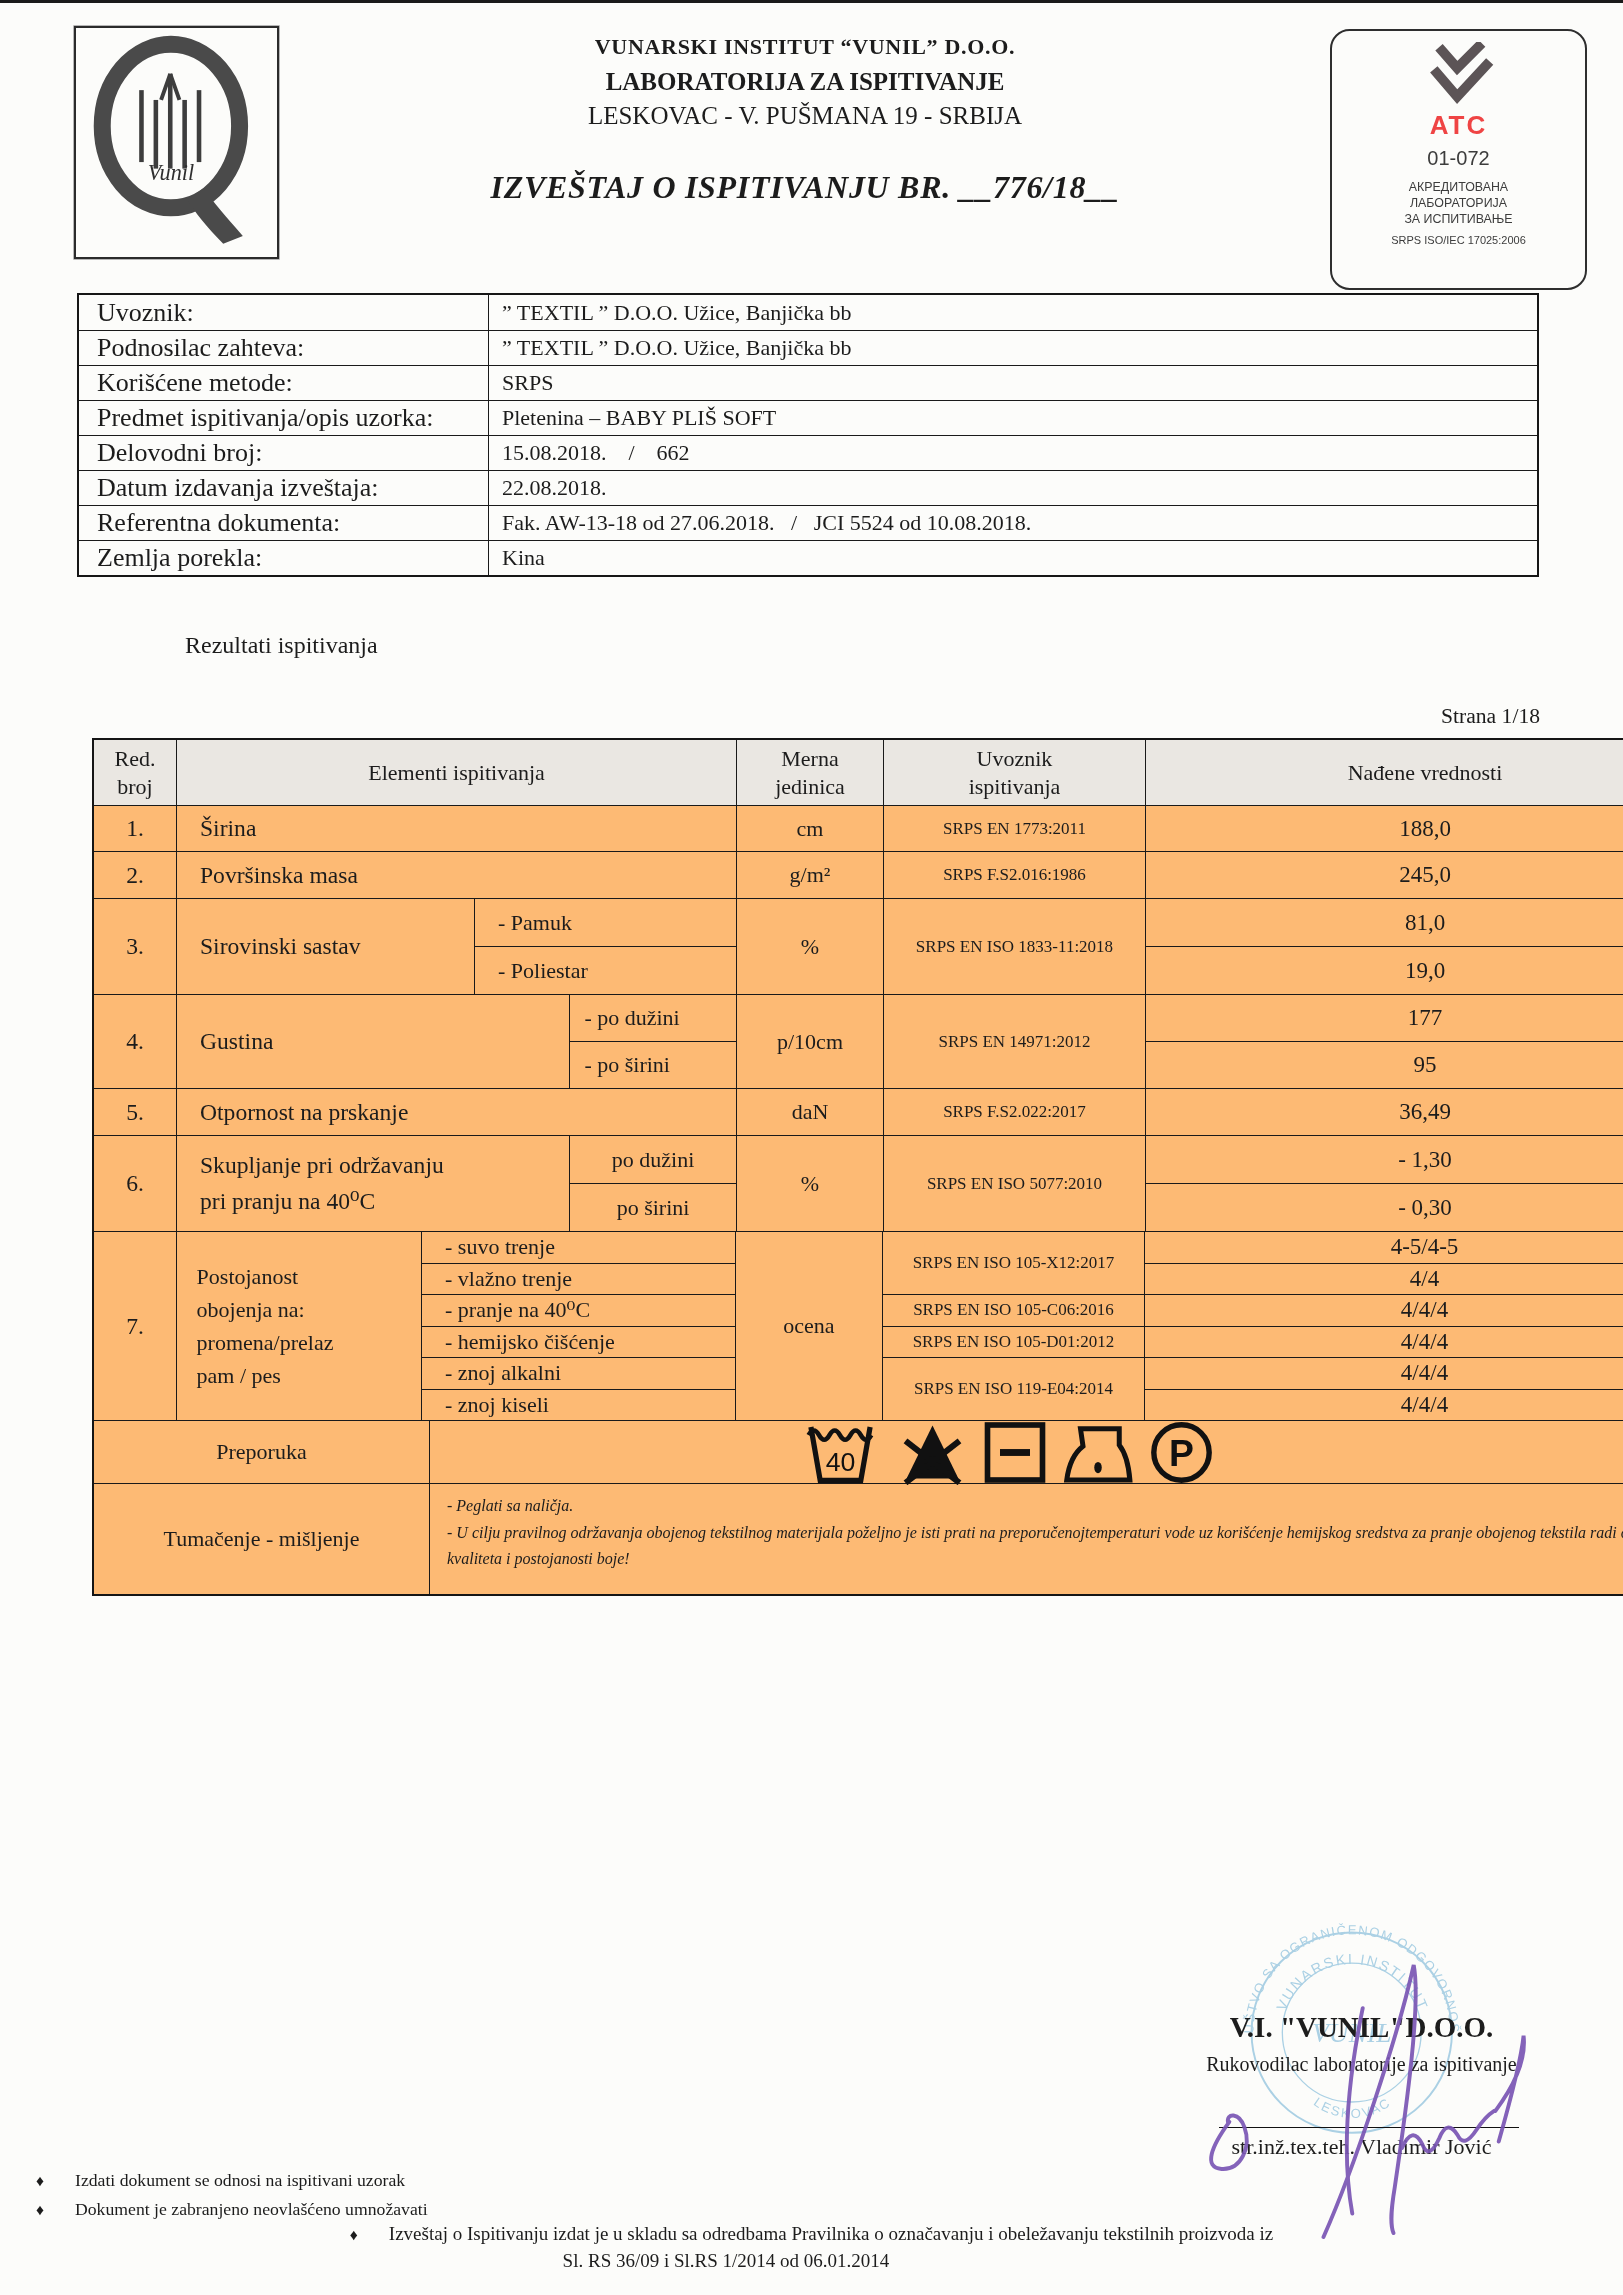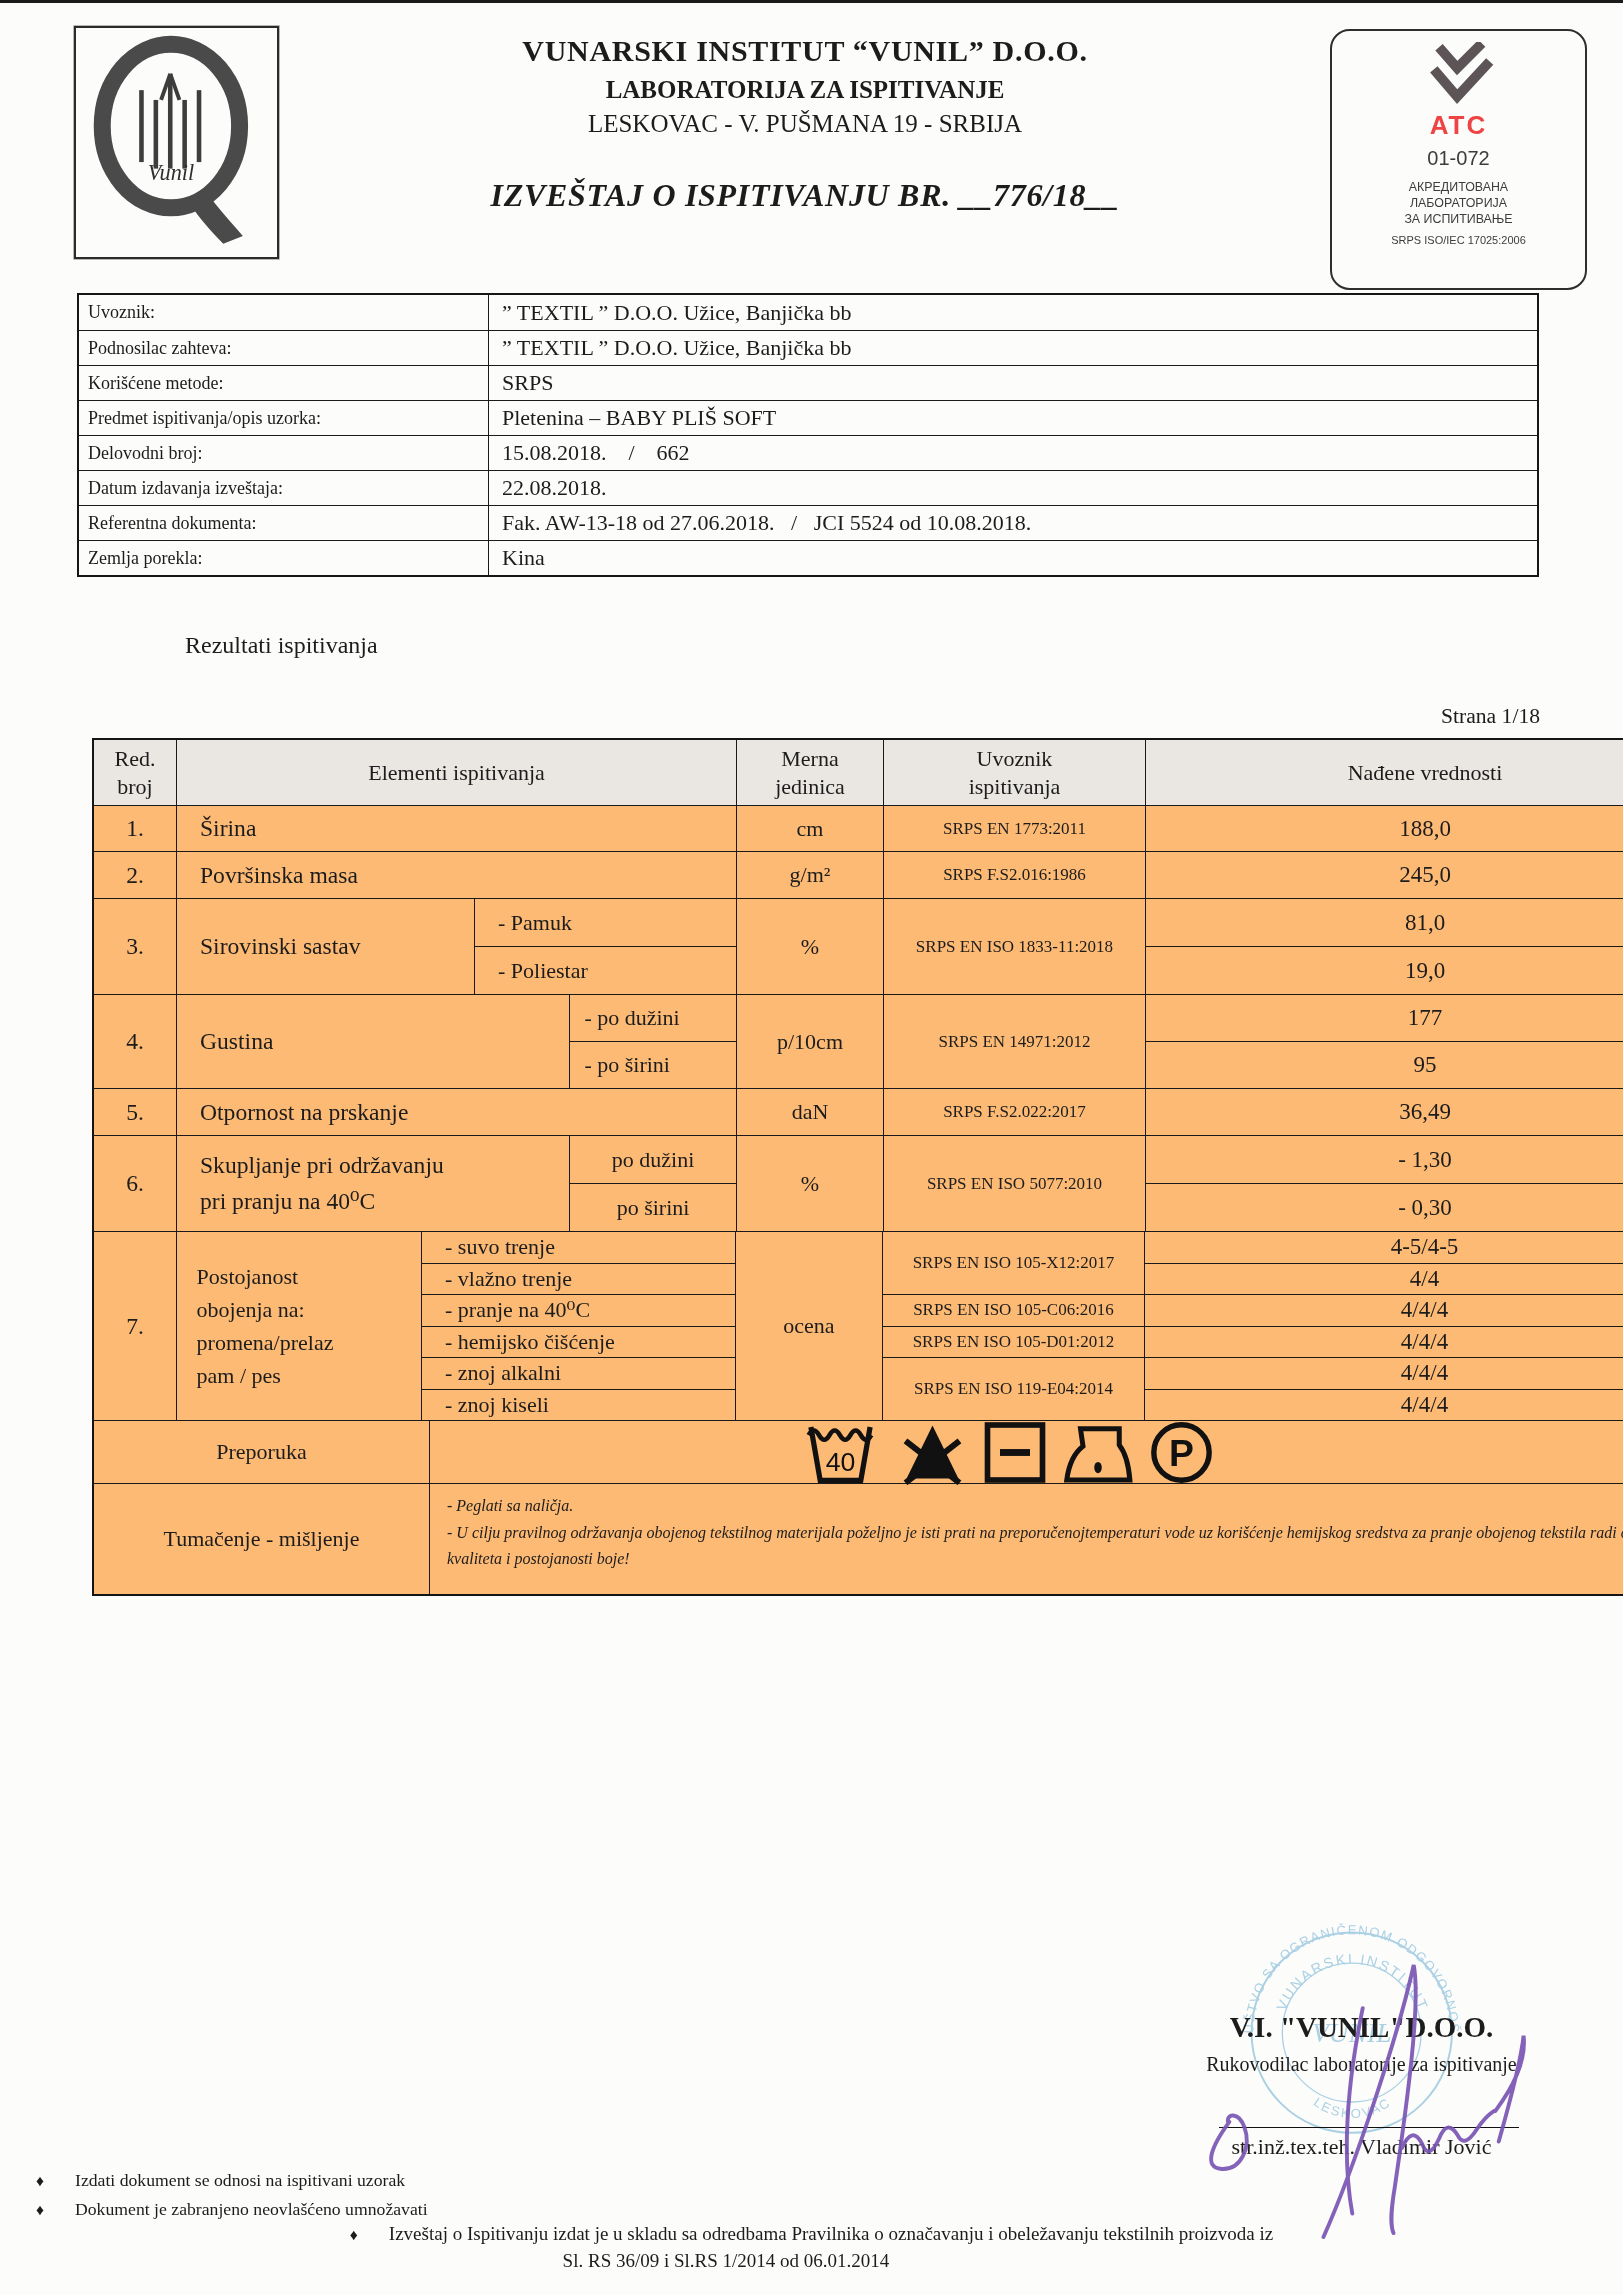--- a/index.html
+++ b/index.html
@@ -7,36 +7,36 @@
     width:1623px;height:2295px;position:relative;overflow:hidden;
     background:#fcfcfa;color:#1c1c1c;
     font-family:"Liberation Serif","DejaVu Serif",serif;
   }
   .abs{position:absolute;}
   .scan-edge-top{left:0;top:0;width:1623px;height:3.3px;background:#1a1a1a;}
 
   
   .logo-box{left:74px;top:26px;width:201px;height:229px;border:2px solid #2b2b2b;box-shadow:0 0 0 0.7px #999;}
   .header-center{left:314px;top:34px;width:982px;text-align:center;}
-  .inst-name{font-size:30px;font-weight:bold;letter-spacing:0.7px;}
+  .inst-name{font-size:22px;font-weight:bold;letter-spacing:0.7px;}
   .inst-lab{font-size:25px;font-weight:bold;margin-top:7.9px;}
   .inst-addr{font-size:25px;margin-top:6.5px;}
   .report-title{font-size:32px;font-weight:bold;font-style:italic;margin-top:39px;letter-spacing:0.7px;}
   .atc-badge{left:1330px;top:29px;width:257px;height:261px;border:2px solid #2e2e2e;border-radius:19.6px;
     display:flex;flex-direction:column;align-items:center;box-sizing:border-box;padding-top:10.5px;}
   .atc-name{font-family:"Liberation Sans","DejaVu Sans",sans-serif;font-weight:bold;font-size:26px;letter-spacing:2px;color:#ef4444;margin-top:3.9px;}
   .atc-code{font-family:"Liberation Sans","DejaVu Sans",sans-serif;font-size:20px;color:#3c3c3c;margin-top:5.2px;}
   .atc-small{font-family:"Liberation Sans","DejaVu Sans",sans-serif;font-size:12.4px;line-height:1.3;color:#3c3c3c;margin-top:9.2px;text-align:center;}
   .atc-std{font-family:"Liberation Sans","DejaVu Sans",sans-serif;font-size:11px;color:#3c3c3c;margin-top:6.5px;}
 
   
   .info-table{left:77px;top:293px;width:1462px;border:2px solid #161616;box-sizing:border-box;}
   .irow{display:flex;height:35px;border-top:1.6px solid #1a1a1a;box-sizing:border-box;}
   .irow:first-child{border-top:none;}
-  .ilabel{width:409px;display:flex;align-items:center;padding-left:9px;box-sizing:border-box;font-size:18px;}
+  .ilabel{width:409px;display:flex;align-items:center;padding-left:18px;box-sizing:border-box;font-size:26px;}
   .ivalue{flex:1;display:flex;align-items:center;padding-left:13px;box-sizing:border-box;
     border-left:1.6px solid #1a1a1a;font-size:22px;white-space:pre-wrap;}
 
   .rezultati{left:185px;top:632px;font-size:24px;}
   .strana{left:1244px;top:704px;width:296px;text-align:right;font-size:21.6px;}
 
   
   .rtable{left:92px;top:738px;width:1614px;border:2.6px solid #151515;box-sizing:border-box;background:#fdba74;}
   .rrow{display:flex;border-top:1.6px solid #1a1a1a;box-sizing:border-box;}
   .rrow:first-child{border-top:none;}

